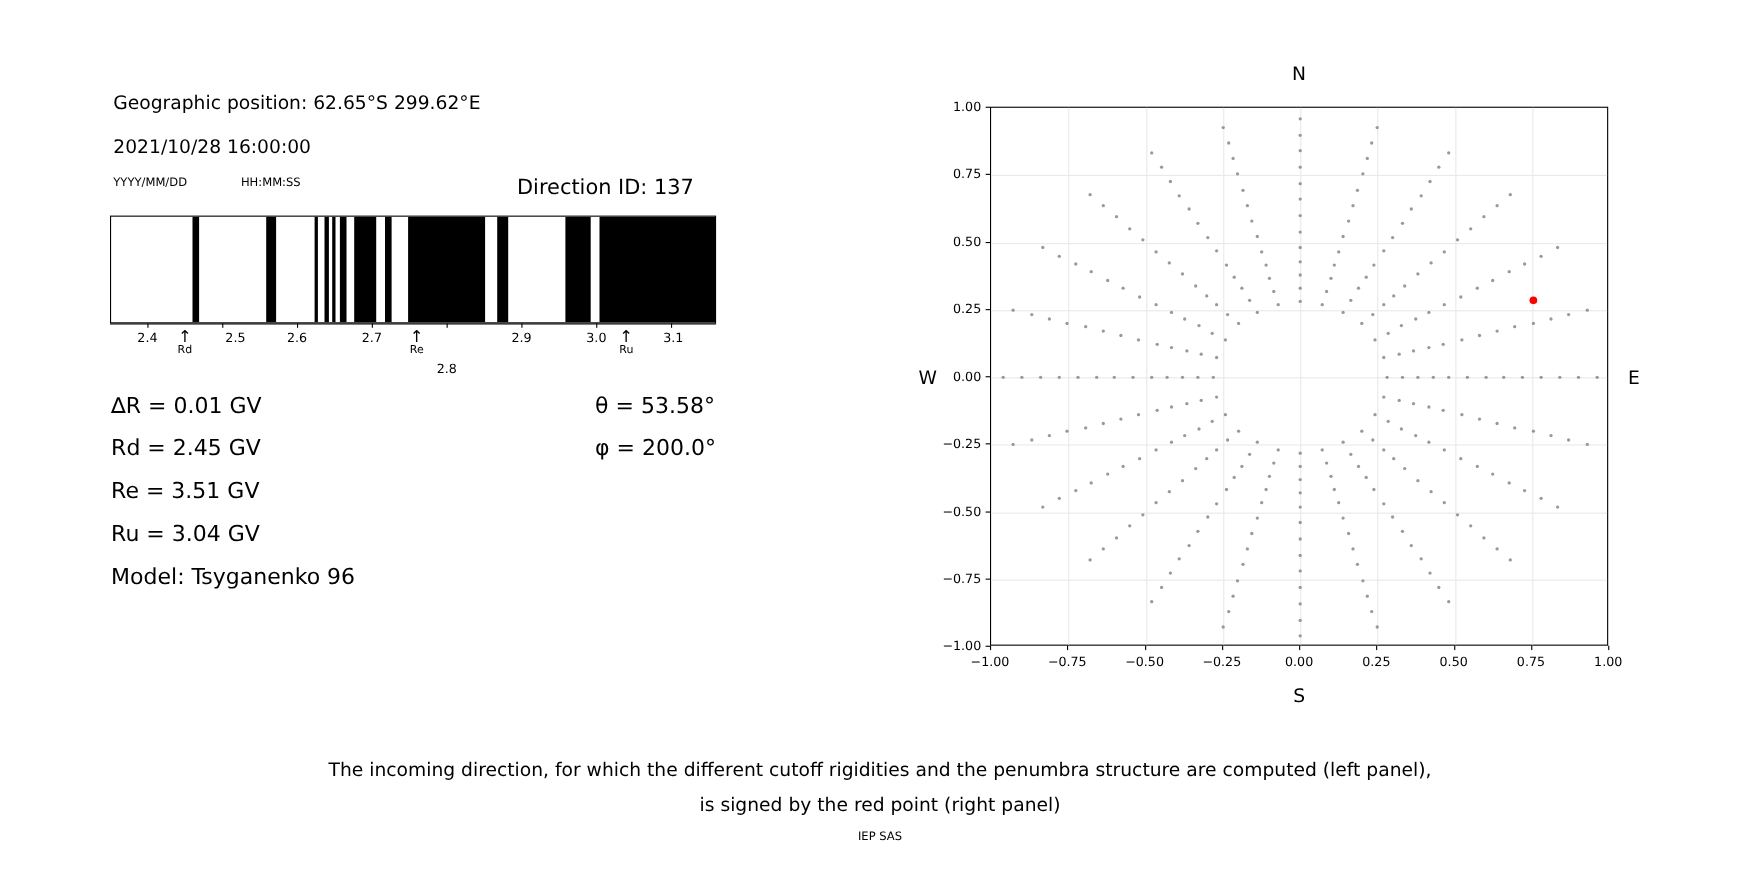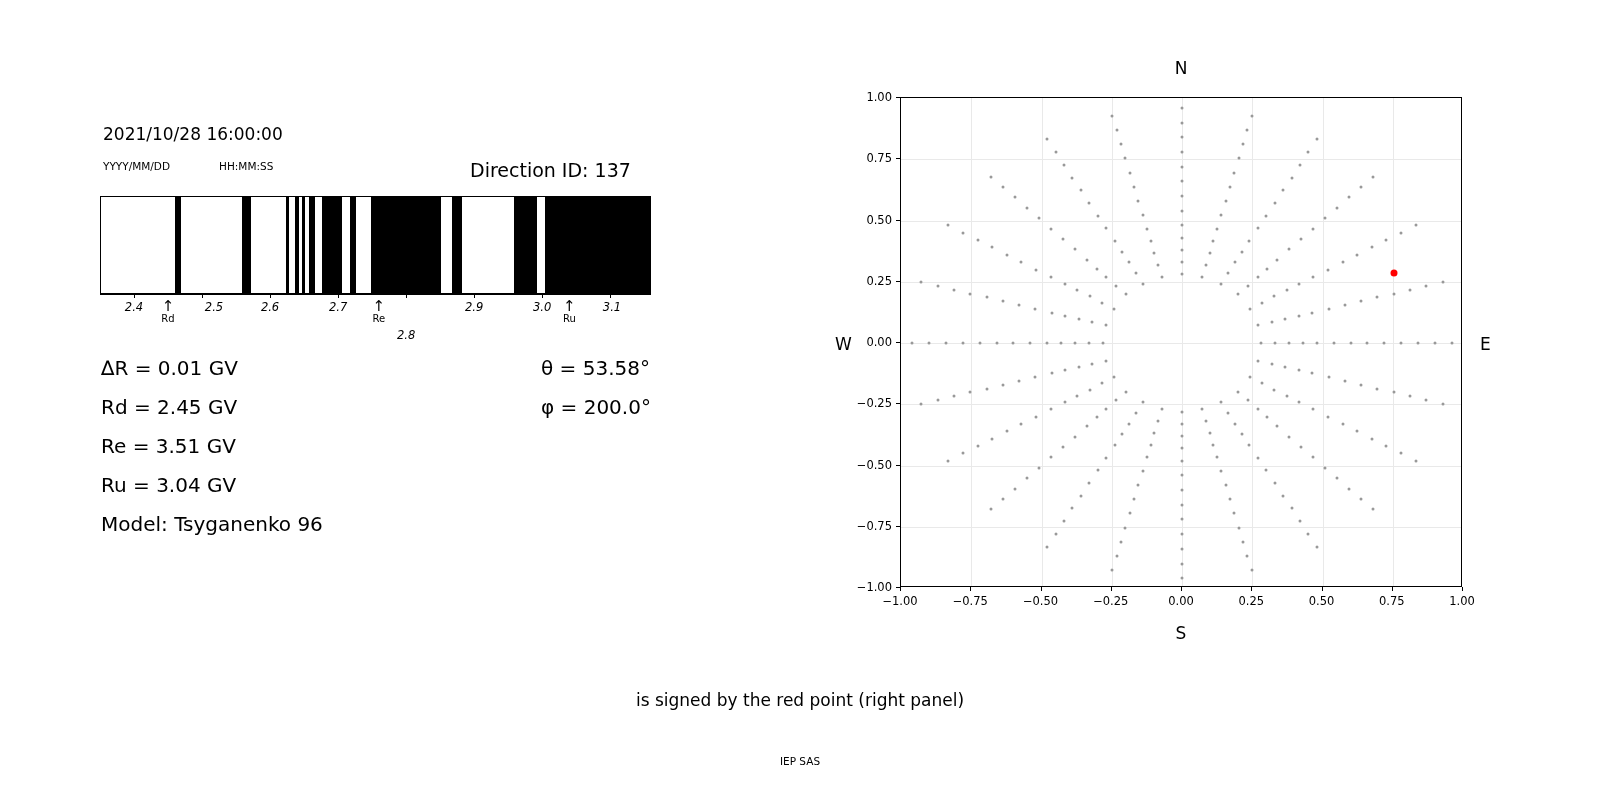--- a/index.html
+++ b/index.html
@@ -102,21 +102,20 @@
     width: 1px;
     height: 4px;
     background: #000;
   }
   .ticklabel {
     position: absolute;
     top: 6px;
     font-size: 11.5px;
     transform: translateX(-50%);
     white-space: nowrap;
-    font-style: italic;
   }
   .marker {
     position: absolute;
     top: 6px;
     transform: translateX(-50%);
     text-align: center;
   }
   .marker .arrow {
     display: block;
     font-size: 15px;
@@ -243,20 +242,21 @@
     width: 1600px;
     text-align: center;
     font-size: 10.5px;
   }
 </style>
 </head>
 <body>
 
 <div id="left-panel">
 
+  <div class="txt" id="geo-position">Geographic position: 62.65°S 299.62°E</div>
 
   <div class="txt" id="datetime">2021/10/28 16:00:00</div>
 
   <div class="txt" id="fmt-date">YYYY/MM/DD</div>
 
   <div class="txt" id="fmt-time">HH:MM:SS</div>
 
   <div class="txt" id="direction-id">Direction ID: 137</div>
 
   <div id="penumbra-wrap">
@@ -684,15 +684,16 @@
     <div class="axlabel-y" style="left: 48px; width: 44px; top: 280.75px;">0.25</div>
     <div class="ytick" style="left: 96px; top: 219.5px;"></div>
     <div class="axlabel-y" style="left: 48px; width: 44px; top: 219.5px;">0.50</div>
     <div class="ytick" style="left: 96px; top: 158.25px;"></div>
     <div class="axlabel-y" style="left: 48px; width: 44px; top: 158.25px;">0.75</div>
     <div class="ytick" style="left: 96px; top: 97px;"></div>
     <div class="axlabel-y" style="left: 48px; width: 44px; top: 97px;">1.00</div>
   </div>
 
 <div id="caption">
+  <div>The incoming direction, for which the different cutoff rigidities and the penumbra structure are computed (left panel),</div>
   <div>is signed by the red point (right panel)</div>
 </div>
 <div id="footer">IEP SAS</div>
 
 </body></html>

